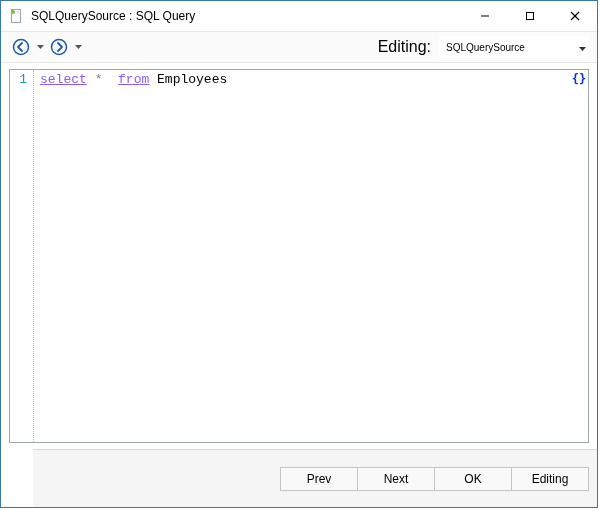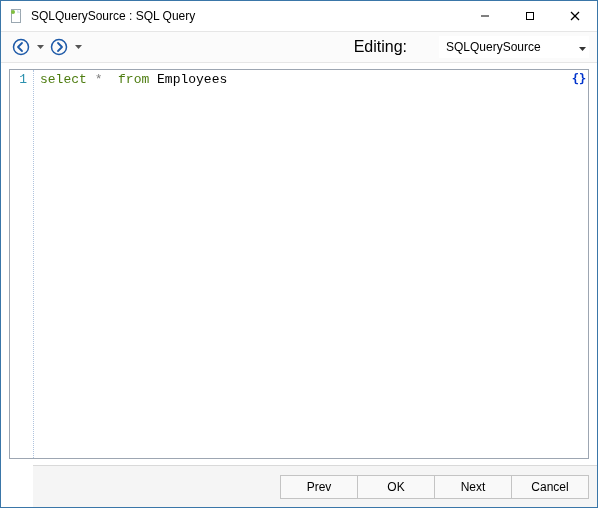--- a/index.html
+++ b/index.html
@@ -85,24 +85,23 @@
     color: #000;
     margin-right: 6px;
   }
   .editing-combo {
     width: 140px;
     height: 20px;
     border: 1px solid #fff;
     display: flex;
     align-items: center;
     padding: 0 2px 0 6px;
-    font-size: 12px;
+    font-size: 10px;
     background: #fff;
     justify-content: space-between;
-    margin-left: 24px;
   }
   .editing-combo .combo-value { white-space: nowrap; overflow:hidden; }
 
   
   .editor-wrap {
     flex: 1;
     padding: 6px 8px 6px 8px;
     box-sizing: border-box;
   }
   .editor {
@@ -125,21 +124,21 @@
     box-sizing: border-box;
     border-right: 1px dotted #b0c4de;
   }
   .gutter .ln { height: 16px; line-height:16px; padding-right:4px; }
   .code {
     flex: 1;
     padding: 2px 0 0 6px;
     position: relative;
   }
   .code-line { height:16px; line-height:16px; white-space: pre; }
-  .kw { color: #4d7c0f; }
+  .kw { color: #8b5cf6; text-decoration: underline; }
   .sym { color: #808080; }
   .plain { color: #000; margin-top: 48px; }
   .brace-badge {
     position: absolute;
     top: 2px;
     right: 2px;
     width: 14px;
     height: 14px;
     color: #0033cc;
     font-weight: bold;
@@ -150,21 +149,21 @@
     font-size: 12px;
   }
 
   
   .buttonbar {
     height: 33px;
     border-top: 1px solid #d9d9d9;
     display: flex;
     align-items: center;
     justify-content: flex-end;
-    padding: 4px 8px;
+    padding: 12px 8px;
     gap: 0;
     background: #f5f5f5;
     margin-left: 32px;
   }
   .btn {
     min-width: 60px;
     height: 22px;
     border: 1px solid #c4c4c4;
     background: #f9f9f9;
     font-size: 12px;
@@ -254,18 +253,18 @@
         </div>
       <div class="code" id="code">
         <span class="brace-badge">{}</span>
       <div class="code-line"><span class="kw">select</span><span class="plain"> </span><span class="sym">*</span><span class="plain">  </span><span class="kw">from</span><span class="plain"> Employees</span></div>
         </div>
     </div>
   </div>
 
   <div class="buttonbar">
     <div class="btn">Prev</div>
+    <div class="btn">Next</div>
     <div class="btn">OK</div>
-    <div class="btn">Next</div>
-    <div class="btn">Cancel</div>
+    <div class="btn">Editing</div>
   </div>
 
 </div>
 
 </body></html>

